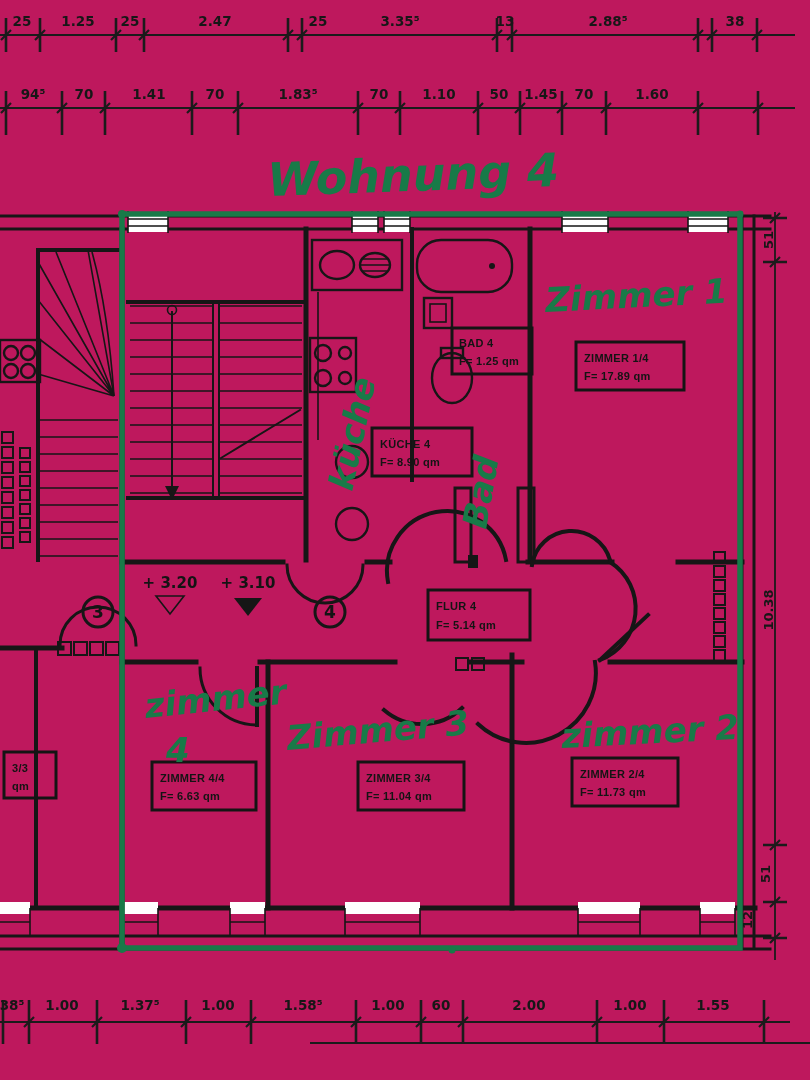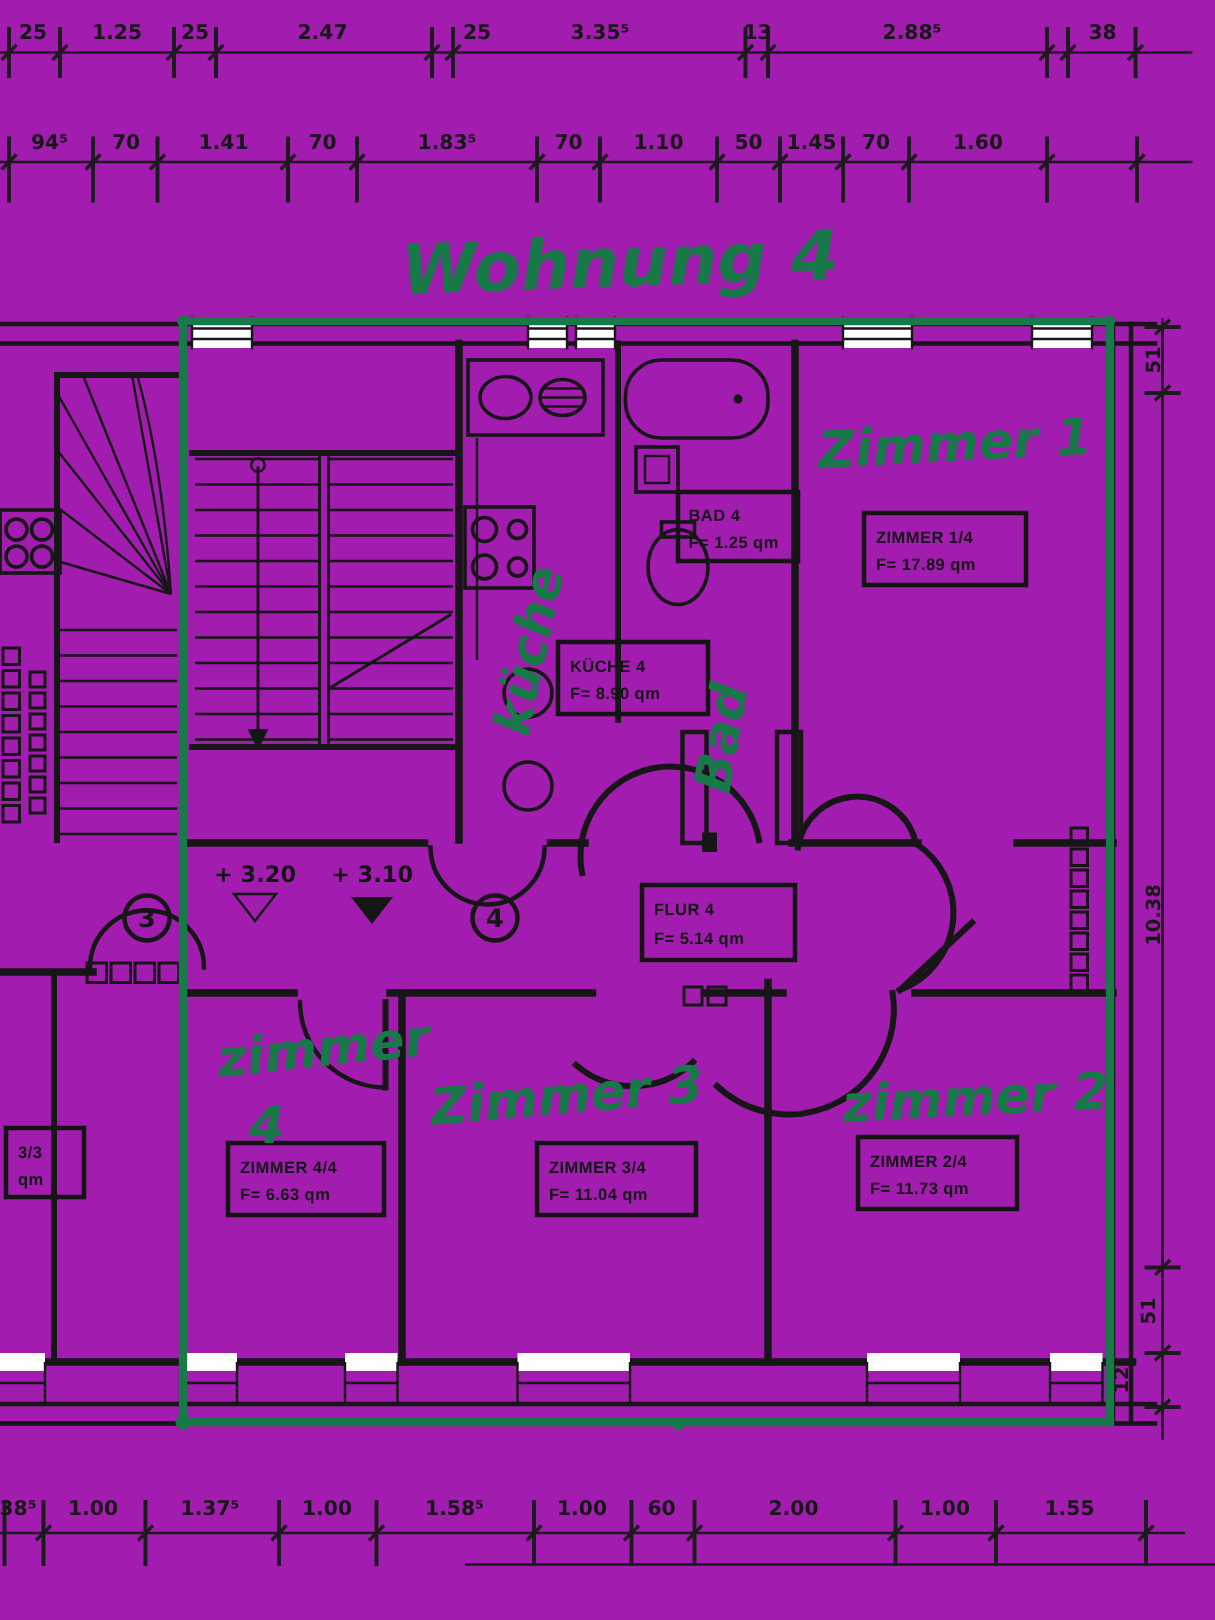--- a/index.html
+++ b/index.html
@@ -1,16 +1,16 @@
 <!DOCTYPE html>
 <html><head>
 <meta charset="utf-8">
 <style>
   html,body{margin:0;padding:0;background:#e8e8e8;}
-  #page{position:relative;width:810px;height:1080px;background:#a21caf;overflow:hidden;
+  #page{position:relative;width:810px;height:1080px;background:#be185d;overflow:hidden;
         font-family:"DejaVu Sans",sans-serif;}
   svg{position:absolute;left:0;top:0;}
   .wall{stroke:#161616;fill:none;stroke-linecap:square;}
   .w5{stroke-width:5;} .w4{stroke-width:4;} .w3{stroke-width:3;} .w2{stroke-width:2;}
   .thin{stroke:#161616;stroke-width:1.6;fill:none;}
   .fix{stroke:#161616;stroke-width:2.4;fill:none;}
   .dimline{stroke:#1b1b1b;stroke-width:1.8;fill:none;}
   .tick{stroke:#1b1b1b;stroke-width:2.6;fill:none;}
   .obl{stroke:#1b1b1b;stroke-width:2.2;fill:none;}
   .dim{fill:#171717;font:bold 13.5px "DejaVu Sans",sans-serif;text-anchor:middle;}

